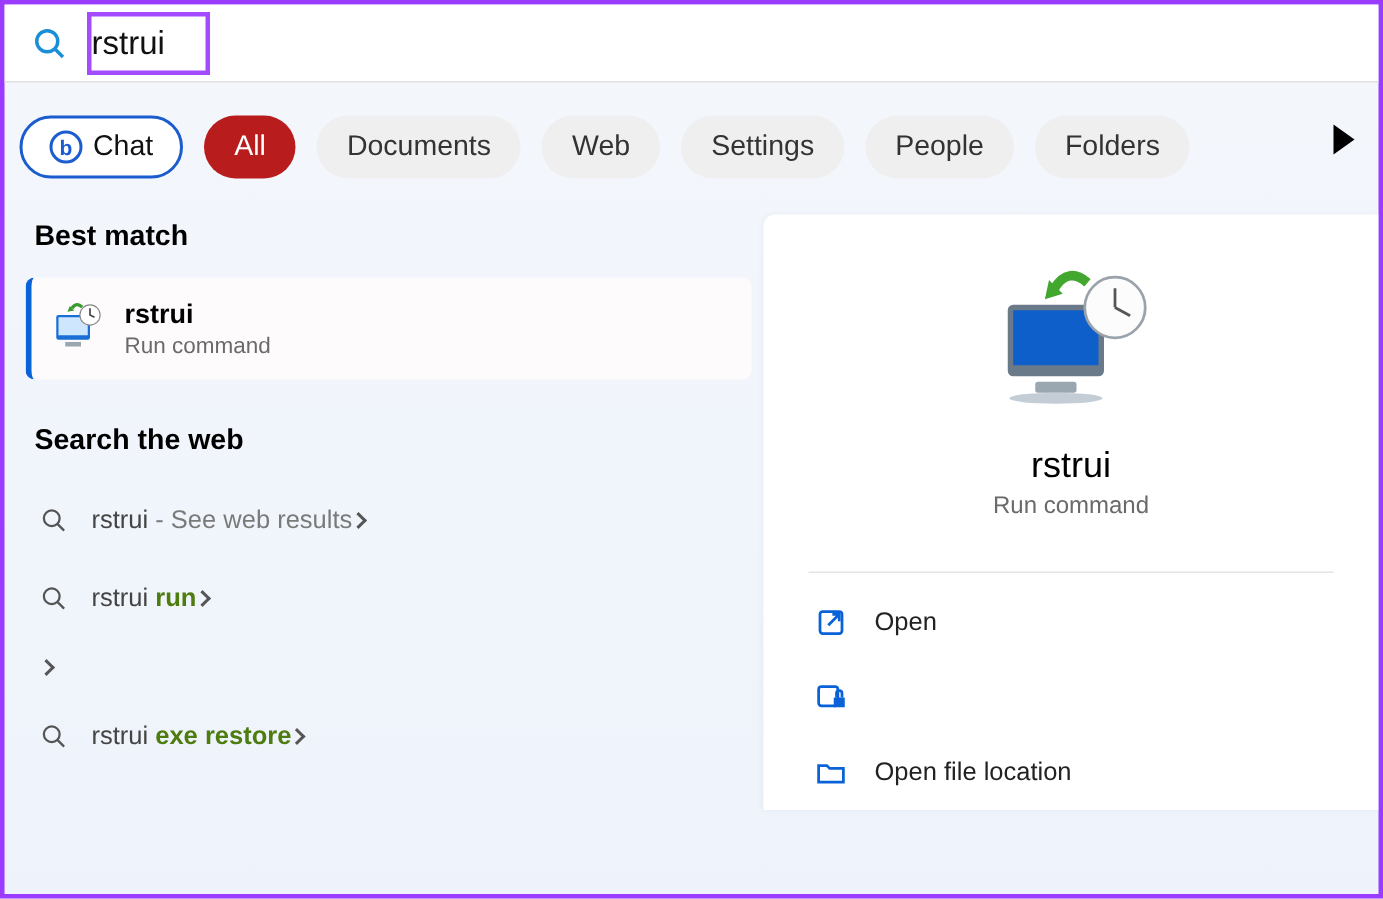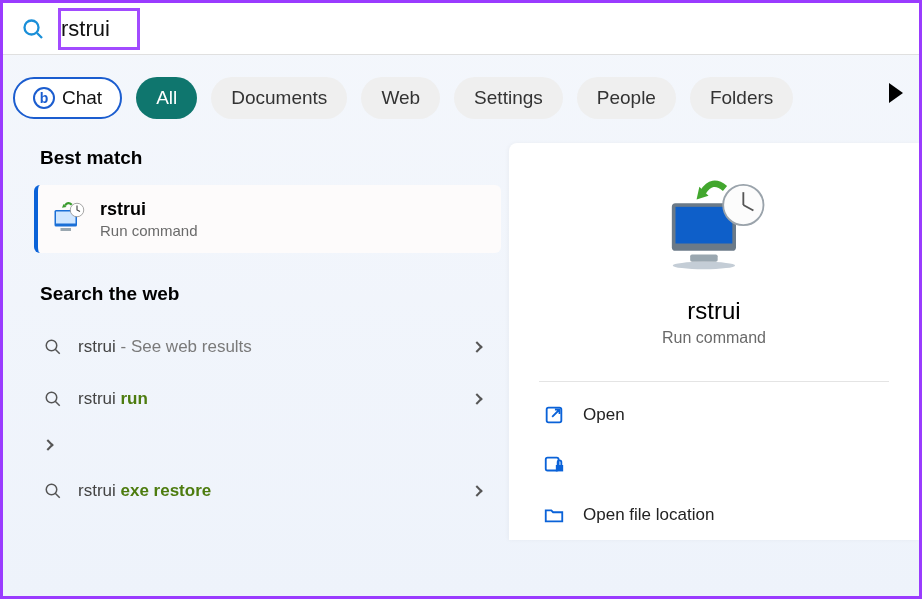--- a/index.html
+++ b/index.html
@@ -53,32 +53,32 @@
   }
   .bing-dot::after { content: "b"; font-size: 14px; font-weight: bold; color: #1b5dcf; }
   .pill {
     border: none;
     border-radius: 999px;
     padding: 10px 20px;
     background: #efefef;
     font-size: 19px; color: #333;
     cursor: pointer;
   }
-  .pill.active { background: #0f766e; color: #fff; }
+  .pill.active { background: #b91c1c; color: #fff; }
   .scroll-more {
     position: absolute; right: 16px; top: 28px;
     width: 0; height: 0;
     border-top: 10px solid transparent;
     border-bottom: 10px solid transparent;
     border-left: 14px solid #000;
     cursor: pointer;
   }
   
   .content { display: flex; padding: 12px 0 0 0; }
-  .left-col { width: 498px; padding-left: 31px; }
+  .left-col { width: 498px; padding-left: 14px; }
   .right-col {
     flex: 1; margin-left: 8px;
     background: #fff;
     border-radius: 8px 0 0 0;
     box-shadow: -1px 0 4px rgba(0,0,0,0.04);
     padding: 34px 30px 0 30px;
   }
   .section-title { font-size: 19px; font-weight: 600; margin: 4px 0 16px 6px; }
   
   .best-card {
@@ -88,21 +88,21 @@
     padding: 14px 12px;
     gap: 14px;
     border-left: 4px solid #0a62d8;
     cursor: pointer;
   }
   .bm-title { font-size: 18px; font-weight: 600; }
   .bm-sub { font-size: 15px; color: #6a6a6a; margin-top: 2px; }
   
   .web-list { margin-top: 30px; }
   .web-item {
-    display: flex; align-items: center; justify-content: space-between;
+    display: flex; align-items: center; 
     padding: 16px 20px 16px 10px;
     cursor: pointer;
     font-size: 17px;
   }
   .web-item .lbl { display: flex; align-items: center; gap: 16px; color: #444; }
   .web-item strong { font-weight: 600; color: #4d7c0f; }
   .web-item .hint { color: #7a7a7a; }
   .magnifier { width: 18px; height: 18px; flex: none; }
   .chevron {
     width: 8px; height: 8px;

